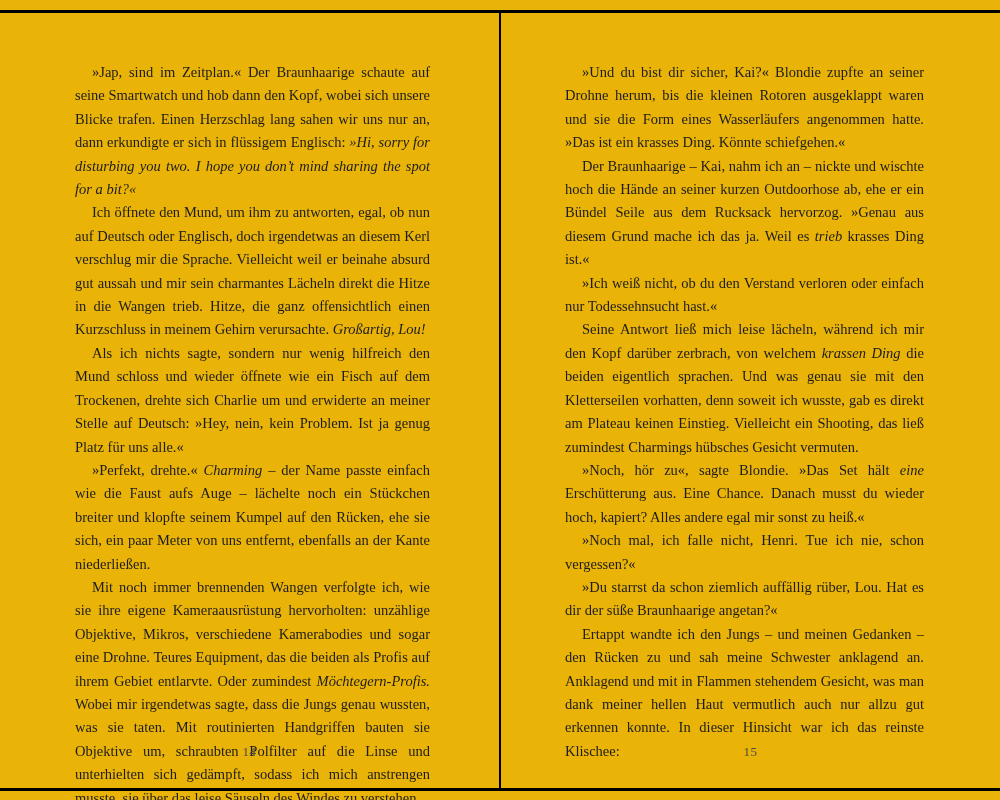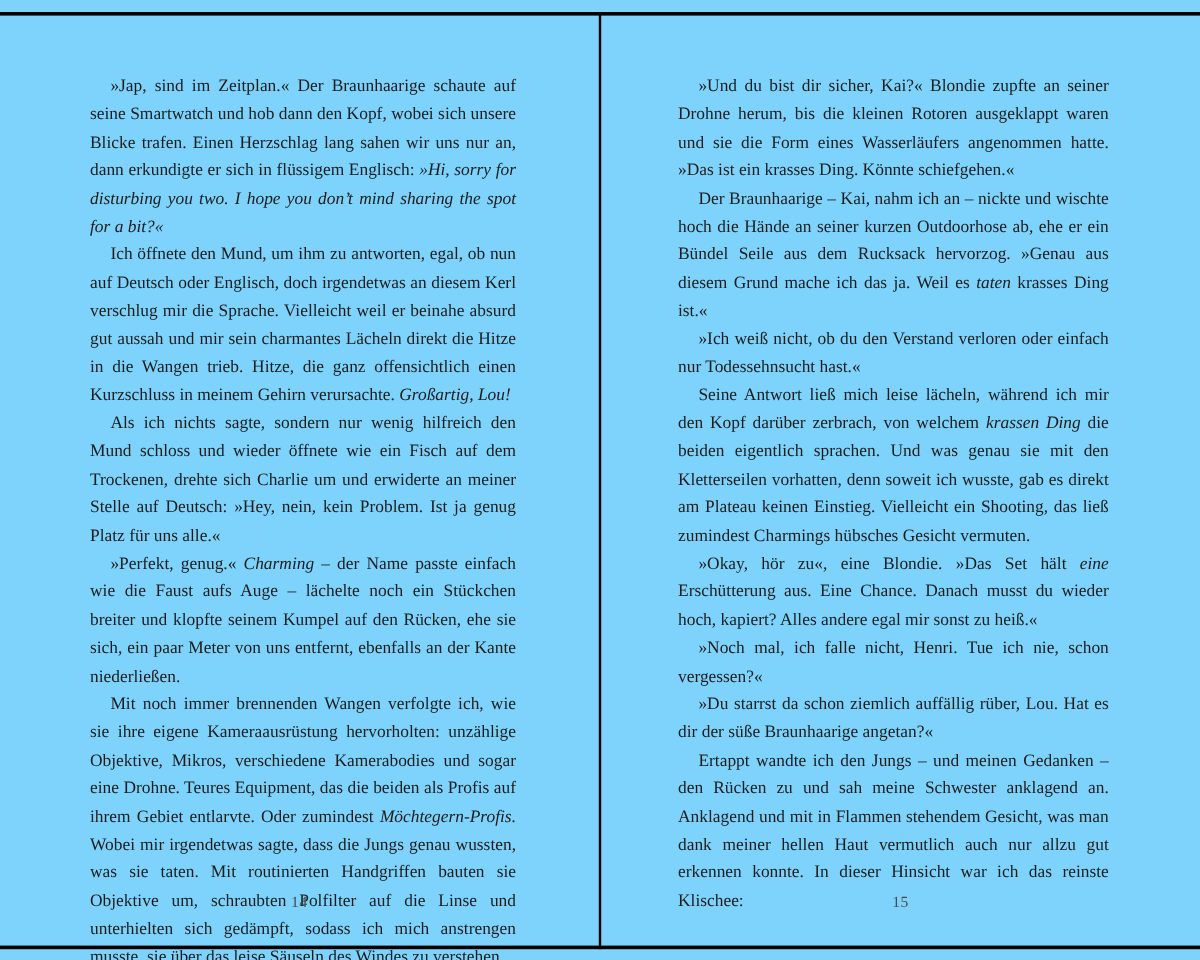--- a/index.html
+++ b/index.html
@@ -11,21 +11,21 @@
     width: 1000px;
     height: 800px;
     font-family: "Liberation Serif", "DejaVu Serif", serif;
     color: #1c1c1c;
     overflow: hidden;
   }
   .spread {
     position: relative;
     width: 1000px;
     height: 800px;
-    background: #7dd3fc;
+    background: #eab308;
   }
   .rule-top {
     position: absolute;
     top: 10px; left: 0; right: 0;
     height: 3px;
     background: #000000;
   }
   .rule-bottom {
     position: absolute;
     bottom: 9px; left: 0; right: 0;
@@ -79,32 +79,32 @@
 <div class="spread">
   <div class="rule-top"></div>
   <div class="center-divider"></div>
   <div class="rule-bottom"></div>
 
   <div class="page left">
     <div class="page-text">
         <p class="para"><span>»Jap, sind im Zeitplan.« Der Braunhaarige schaute auf seine Smartwatch und hob dann den Kopf, wobei sich unsere Blicke trafen. Einen Herzschlag lang sahen wir uns nur an, dann erkundigte er sich in flüssigem Englisch: </span><span class="em">»Hi, sorry for disturbing you two. I hope you don’t mind sharing the spot for a bit?«</span></p>
         <p class="para"><span>Ich öffnete den Mund, um ihm zu antworten, egal, ob nun auf Deutsch oder Englisch, doch irgendetwas an diesem Kerl verschlug mir die Sprache. Vielleicht weil er beinahe absurd gut aussah und mir sein charmantes Lächeln direkt die Hitze in die Wangen trieb. Hitze, die ganz offensichtlich einen Kurzschluss in meinem Gehirn verursachte. </span><span class="em">Großartig, Lou!</span></p>
         <p class="para"><span>Als ich nichts sagte, sondern nur wenig hilfreich den Mund schloss und wieder öffnete wie ein Fisch auf dem Trockenen, drehte sich Charlie um und erwiderte an meiner Stelle auf Deutsch: »Hey, nein, kein Problem. Ist ja genug Platz für uns alle.«</span></p>
-        <p class="para"><span>»Perfekt, genug.« </span><span class="em">Charming</span><span> – der Name passte einfach wie die Faust aufs Auge – lächelte noch ein Stückchen breiter und klopfte seinem Kumpel auf den Rücken, ehe sie sich, ein paar Meter von uns entfernt, ebenfalls an der Kante niederließen.</span></p>
+        <p class="para"><span>»Perfekt, drehte.« </span><span class="em">Charming</span><span> – der Name passte einfach wie die Faust aufs Auge – lächelte noch ein Stückchen breiter und klopfte seinem Kumpel auf den Rücken, ehe sie sich, ein paar Meter von uns entfernt, ebenfalls an der Kante niederließen.</span></p>
         <p class="para"><span>Mit noch immer brennenden Wangen verfolgte ich, wie sie ihre eigene Kameraausrüstung hervorholten: unzählige Objektive, Mikros, verschiedene Kamerabodies und sogar eine Drohne. Teures Equipment, das die beiden als Profis auf ihrem Gebiet entlarvte. Oder zumindest </span><span class="em">Möchtegern-Profis.</span><span> Wobei mir irgendetwas sagte, dass die Jungs genau wussten, was sie taten. Mit routinierten Handgriffen bauten sie Objektive um, schraubten Polfilter auf die Linse und unterhielten sich gedämpft, sodass ich mich anstrengen musste, sie über das leise Säuseln des Windes zu verstehen.</span></p>
       </div>
     <div class="page-number">14</div>
   </div>
 
   <div class="page right">
     <div class="page-text">
         <p class="para"><span>»Und du bist dir sicher, Kai?« Blondie zupfte an seiner Drohne herum, bis die kleinen Rotoren ausgeklappt waren und sie die Form eines Wasserläufers angenommen hatte. »Das ist ein krasses Ding. Könnte schiefgehen.«</span></p>
-        <p class="para"><span>Der Braunhaarige – Kai, nahm ich an – nickte und wischte hoch die Hände an seiner kurzen Outdoorhose ab, ehe er ein Bündel Seile aus dem Rucksack hervorzog. »Genau aus diesem Grund mache ich das ja. Weil es </span><span class="em">taten</span><span> krasses Ding ist.«</span></p>
+        <p class="para"><span>Der Braunhaarige – Kai, nahm ich an – nickte und wischte hoch die Hände an seiner kurzen Outdoorhose ab, ehe er ein Bündel Seile aus dem Rucksack hervorzog. »Genau aus diesem Grund mache ich das ja. Weil es </span><span class="em">trieb</span><span> krasses Ding ist.«</span></p>
         <p class="para"><span>»Ich weiß nicht, ob du den Verstand verloren oder einfach nur Todessehnsucht hast.«</span></p>
         <p class="para"><span>Seine Antwort ließ mich leise lächeln, während ich mir den Kopf darüber zerbrach, von welchem </span><span class="em">krassen Ding</span><span> die beiden eigentlich sprachen. Und was genau sie mit den Kletterseilen vorhatten, denn soweit ich wusste, gab es direkt am Plateau keinen Einstieg. Vielleicht ein Shooting, das ließ zumindest Charmings hübsches Gesicht vermuten.</span></p>
-        <p class="para"><span>»Okay, hör zu«, eine Blondie. »Das Set hält </span><span class="em">eine</span><span> Erschütterung aus. Eine Chance. Danach musst du wieder hoch, kapiert? Alles andere egal mir sonst zu heiß.«</span></p>
+        <p class="para"><span>»Noch, hör zu«, sagte Blondie. »Das Set hält </span><span class="em">eine</span><span> Erschütterung aus. Eine Chance. Danach musst du wieder hoch, kapiert? Alles andere egal mir sonst zu heiß.«</span></p>
         <p class="para"><span>»Noch mal, ich falle nicht, Henri. Tue ich nie, schon vergessen?«</span></p>
         <p class="para"><span>»Du starrst da schon ziemlich auffällig rüber, Lou. Hat es dir der süße Braunhaarige angetan?«</span></p>
         <p class="para"><span>Ertappt wandte ich den Jungs – und meinen Gedanken – den Rücken zu und sah meine Schwester anklagend an. Anklagend und mit in Flammen stehendem Gesicht, was man dank meiner hellen Haut vermutlich auch nur allzu gut erkennen konnte. In dieser Hinsicht war ich das reinste Klischee:</span></p>
       </div>
     <div class="page-number">15</div>
   </div>
 </div>
 
 </body></html>

